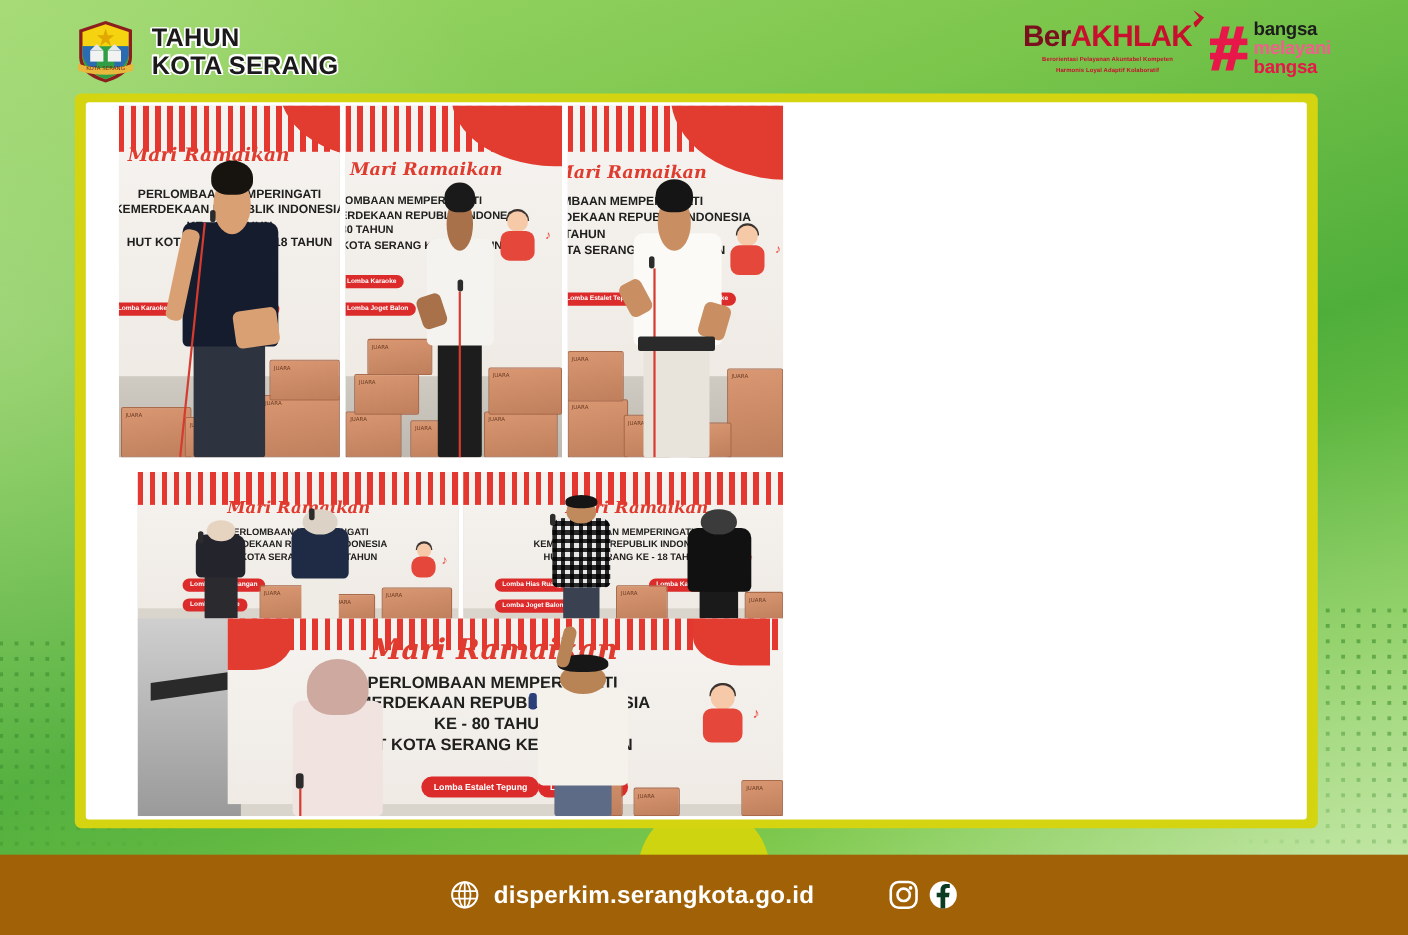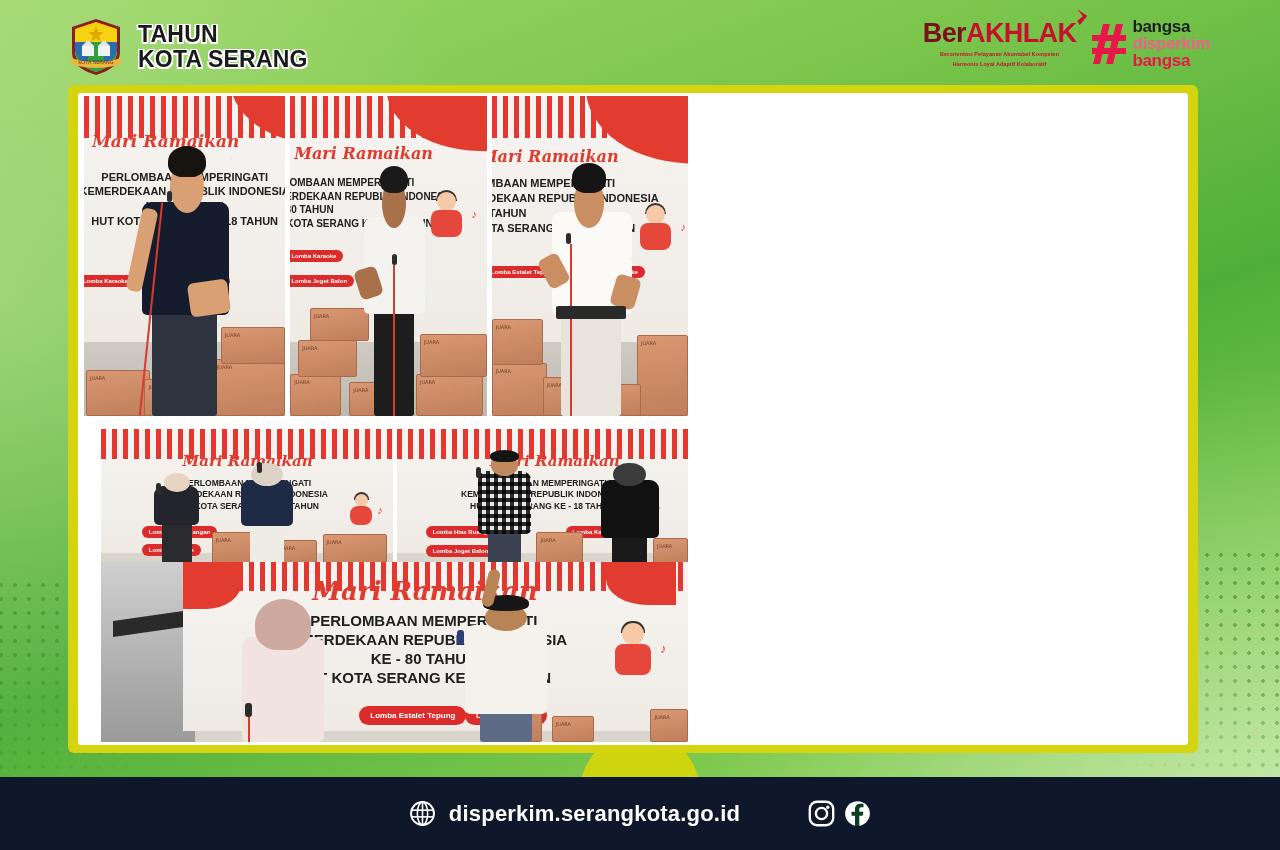--- a/index.html
+++ b/index.html
@@ -81,21 +81,21 @@
   
   .frame {
     position:absolute; left:68px; top:85px; width:1130px; height:668px;
     background:#d4d411; border-radius:6px; z-index:4;
   }
   .card {
     position:absolute; left:78px; top:93px; width:1110px; height:652px;
     background:#fff; border-radius:3px; z-index:5; overflow:hidden;
   }
 
-  .gallery { position:absolute; left:6px; top:3px; width:604px; height:456px; }
+  .gallery { position:absolute; left:30px; top:3px; width:604px; height:456px; }
   .row-top { position:absolute; left:0; top:0; width:604px; height:320px; display:flex; gap:5px; }
   .row-top .ph { height:320px; overflow:hidden; position:relative; }
   .ph-1 { width:203px; } .ph-2 { width:198px; } .ph-3 { width:198px; }
   .row-mid { position:absolute; left:17px; top:333px; width:587px; height:135px; display:flex; gap:4px; }
   .row-mid .ph { width:291.5px; height:135px; overflow:hidden; position:relative; }
   .row-bot { position:absolute; left:17px; top:466px; width:587px; height:180px; overflow:hidden; }
 
   
   .scene { position:absolute; inset:0; overflow:hidden; background:#d9d4cc; }
   .backdrop {
@@ -165,21 +165,21 @@
     transform:scaleX(.82); transform-origin:center; line-height:1;
   }
   .h-sub {
     margin-top:22px; font-size:28px; font-weight:bold; color:#12401f;
     line-height:1.32; letter-spacing:.2px;
   }
 
   
   .footer {
     position:absolute; left:0; bottom:0; width:1280px; height:73px;
-    background:#0f172a; z-index:7;
+    background:#a16207; z-index:7;
     display:flex; align-items:center; justify-content:center; gap:68px;
   }
   .f-item { display:flex; align-items:center; gap:13px; color:#fff;
             font-size:22px; font-weight:600; letter-spacing:.2px; }
   .f-icons { display:flex; align-items:center; gap:9px; }
   .ic { width:27px; height:27px; display:block; }
 </style>
 </head>
 <body>
 
@@ -227,21 +227,21 @@
 
     <div class="bangga">
       <span class="hash">
         <i></i>
           <i></i>
           <i></i>
           <i></i>
       </span>
       <span class="bangga-words">
         <span class="bw1">bangsa</span>
-        <span class="bw2">disperkim</span>
+        <span class="bw2">melayani</span>
         <span class="bw3">bangsa</span>
       </span>
     </div>
   </div>
 </div>
 
 <div class="frame"></div>
 <div class="card">
 
   <div class="gallery">

